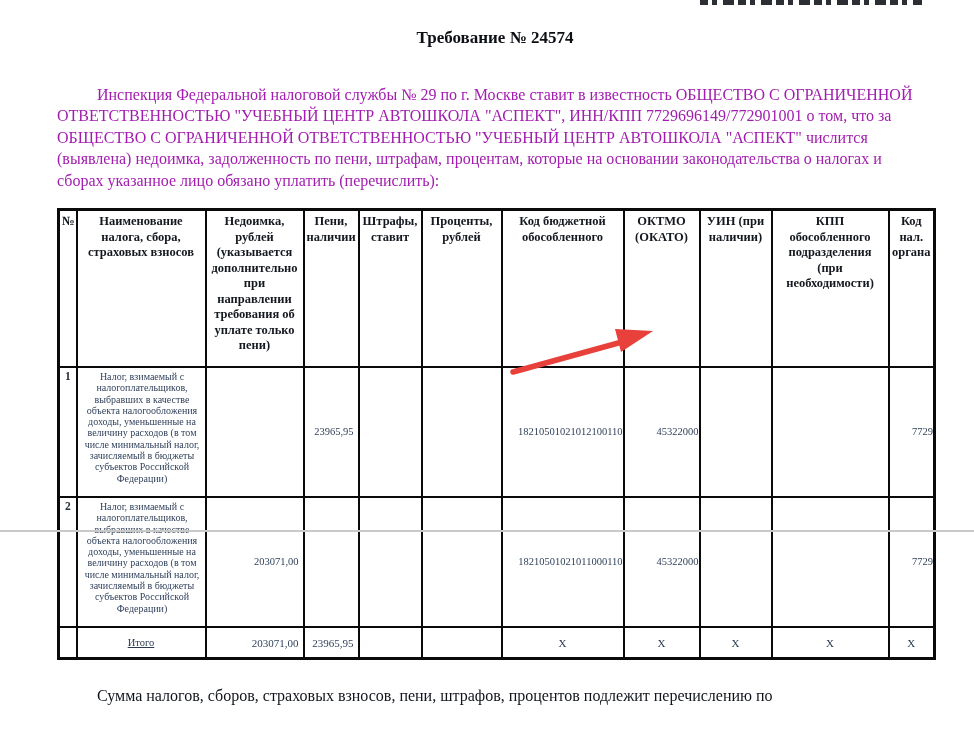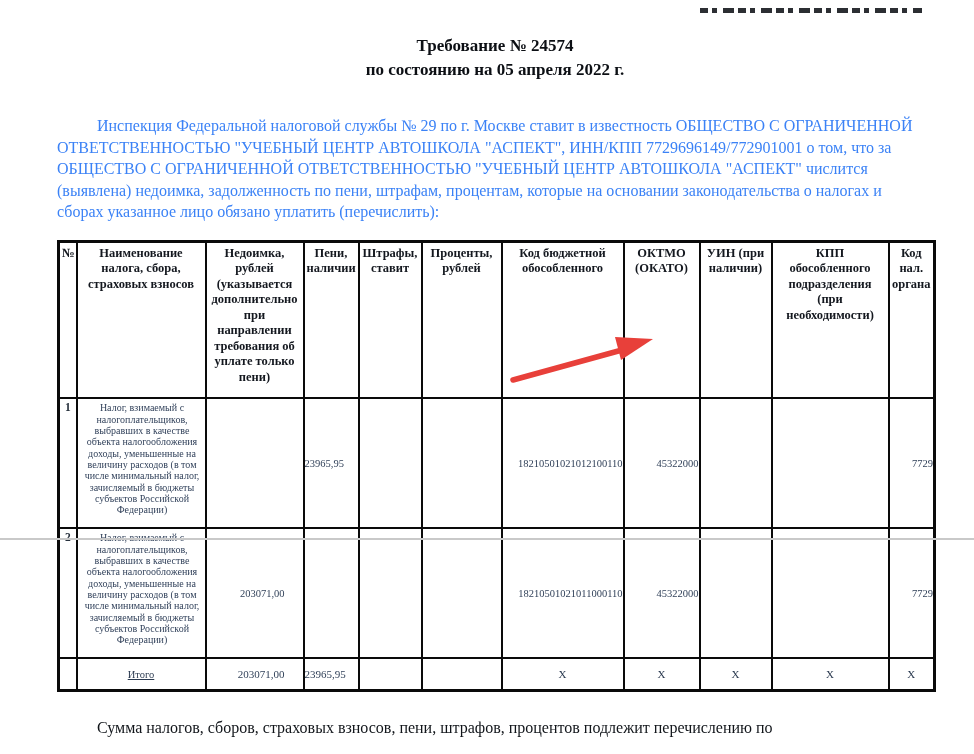--- a/index.html
+++ b/index.html
@@ -8,21 +8,20 @@
     background: #ffffff;
     overflow: hidden;
     font-family: "Liberation Serif", "DejaVu Serif", serif;
     color: #101316;
   }
   .page {
     position: relative;
     width: 974px; height: 533px;
     background: #fff;
     padding: 0 41px 0 57px;
-    margin-top: 8px;
   }
   
   .clipped-fragment {
     position: absolute;
     top: 0; left: 700px;
     width: 222px; height: 5px;
     background: repeating-linear-gradient(90deg,
       #15181d 0 8px, transparent 8px 12px,
       #15181d 12px 17px, transparent 17px 23px,
       #14171c 23px 34px, transparent 34px 38px);
@@ -35,21 +34,21 @@
     font-size: 17px;
     line-height: 23.5px;
     color: #0c0f14;
   }
   .intro {
     margin-top: 34px;
     width: 862px;
     font-size: 16px;
     line-height: 21.6px;
     text-indent: 40px;
-    color: #3b82f6;
+    color: #a21caf;
   }
   table.demand {
     margin-top: 17px;
     border-collapse: collapse;
     table-layout: fixed;
     width: 876px;
     background: #fff;
   }
   table.demand th, table.demand td {
     border: 2px solid #0a0a0a;
@@ -78,21 +77,21 @@
     text-align: center;
     font-size: 10px;
     line-height: 11.3px;
     padding: 3px 2px 12px 4px;
     color: #33435c;
   }
   td.cell-money {
     vertical-align: middle;
     text-align: right;
     font-size: 10.5px;
-    padding-right: 18px;
+    padding-right: 4px;
     color: #32425a;
   }
   td.cell-code {
     vertical-align: middle;
     text-align: right;
     font-size: 10.5px;
     color: #32425a;
   }
   tr.total-row td {
     font-size: 11px;
@@ -135,21 +134,20 @@
 </style>
 </head>
 <body>
 
 <div class="page">
 
   <div class="clipped-fragment"></div>
 
   <div class="title-block">
     <div>Требование № 24574</div>
-    <div>по состоянию на 05 апреля 2022 г.</div>
   </div>
 
   <div class="intro">Инспекция Федеральной налоговой службы № 29 по г. Москве ставит в известность ОБЩЕСТВО С ОГРАНИЧЕННОЙ ОТВЕТСТВЕННОСТЬЮ "УЧЕБНЫЙ ЦЕНТР АВТОШКОЛА "АСПЕКТ",  ИНН/КПП 7729696149/772901001 о том, что за ОБЩЕСТВО С ОГРАНИЧЕННОЙ ОТВЕТСТВЕННОСТЬЮ "УЧЕБНЫЙ ЦЕНТР АВТОШКОЛА "АСПЕКТ" числится (выявлена) недоимка, задолженность по пени, штрафам, процентам, которые на основании законодательства о налогах и сборах указанное лицо обязано уплатить (перечислить):</div>
 
   <table class="demand">
     <colgroup>
       <col style="width:18px">
         <col style="width:129px">
         <col style="width:98px">
       <col style="width:55px">

